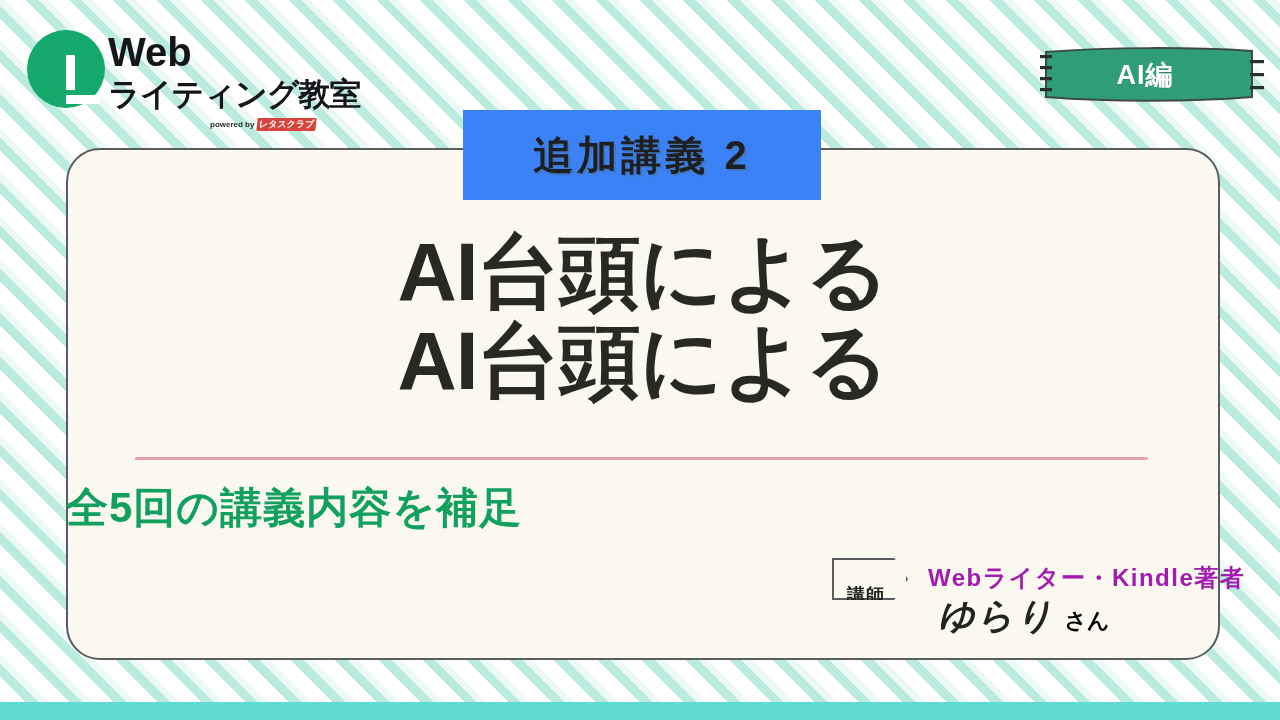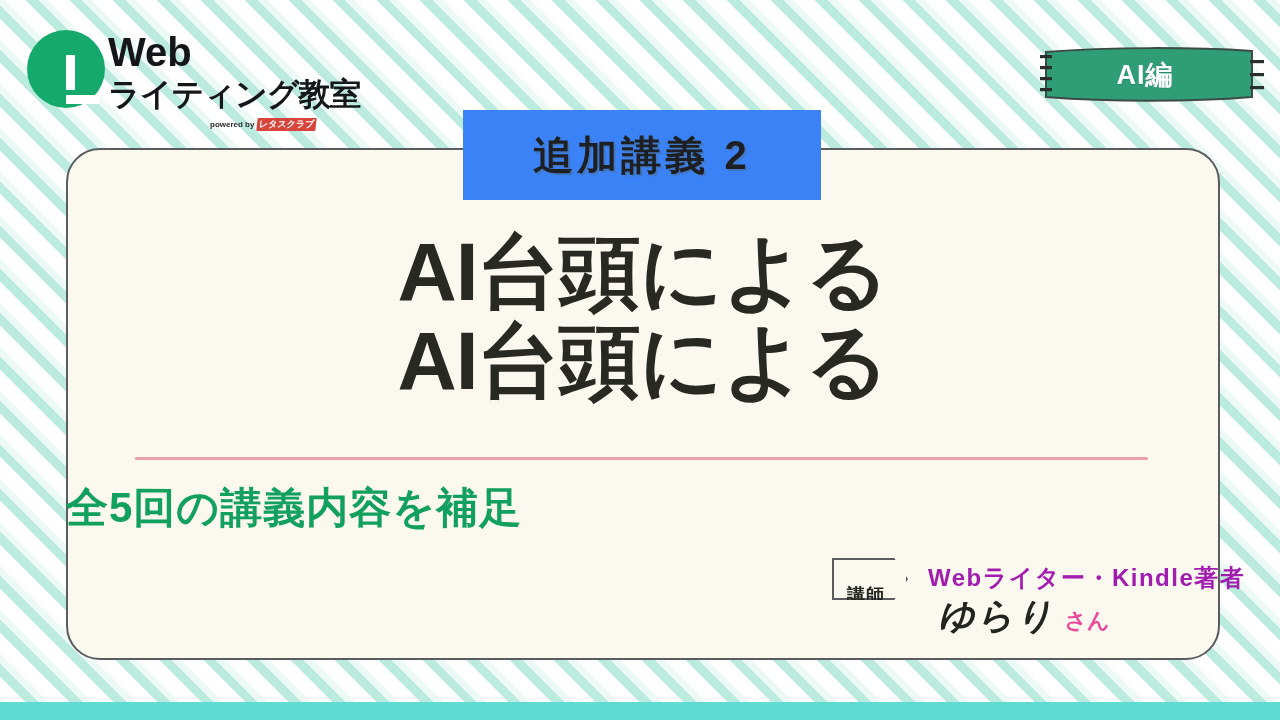--- a/index.html
+++ b/index.html
@@ -272,21 +272,21 @@
   .inst-name {
     font-size: 36px;
     font-weight: 700;
     color: #22241f;
     letter-spacing: 2px;
     font-style: italic;
   }
   .inst-suffix {
     font-size: 22px;
     font-weight: 600;
-    color: #ec4899;
+    color: #000000;
     margin-left: 10px;
   }
 </style>
 </head>
 <body>
 
 <div id="stage">
 
   <div class="bg-stripes"></div>
   <div class="bg-softwhite"></div>

